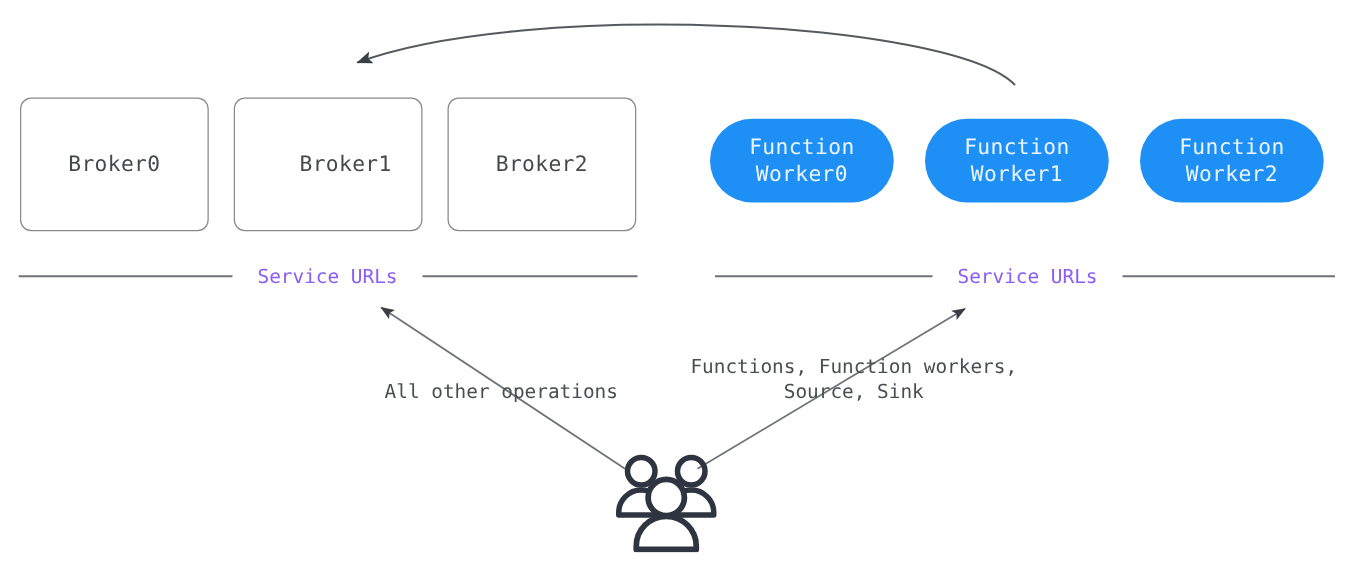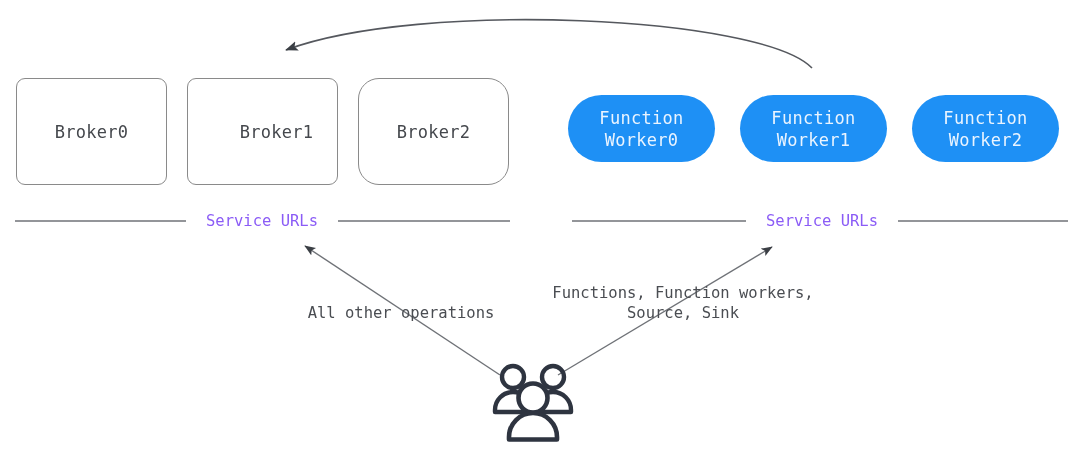--- a/index.html
+++ b/index.html
@@ -107,21 +107,21 @@
 
     <line x1="558" y1="375" x2="772" y2="247" stroke="#6f7277" stroke-width="1.4" marker-end="url(#arrowhead)"></line>
   </svg>
 
   <div class="node broker-node" style="left:16px;">
     <span>Broker0</span>
   </div>
   <div class="node broker-node" style="left:187px;padding-left:28px;">
     <span>Broker1</span>
   </div>
-  <div class="node broker-node" style="left:358px;border-radius:21px;">
+  <div class="node broker-node" style="left:358px;">
     <span>Broker2</span>
   </div>
 
   <div class="node worker-node" style="left:568px;">
     <span>Function
 Worker0</span>
   </div>
   <div class="node worker-node" style="left:740px;">
     <span>Function
 Worker1</span>

